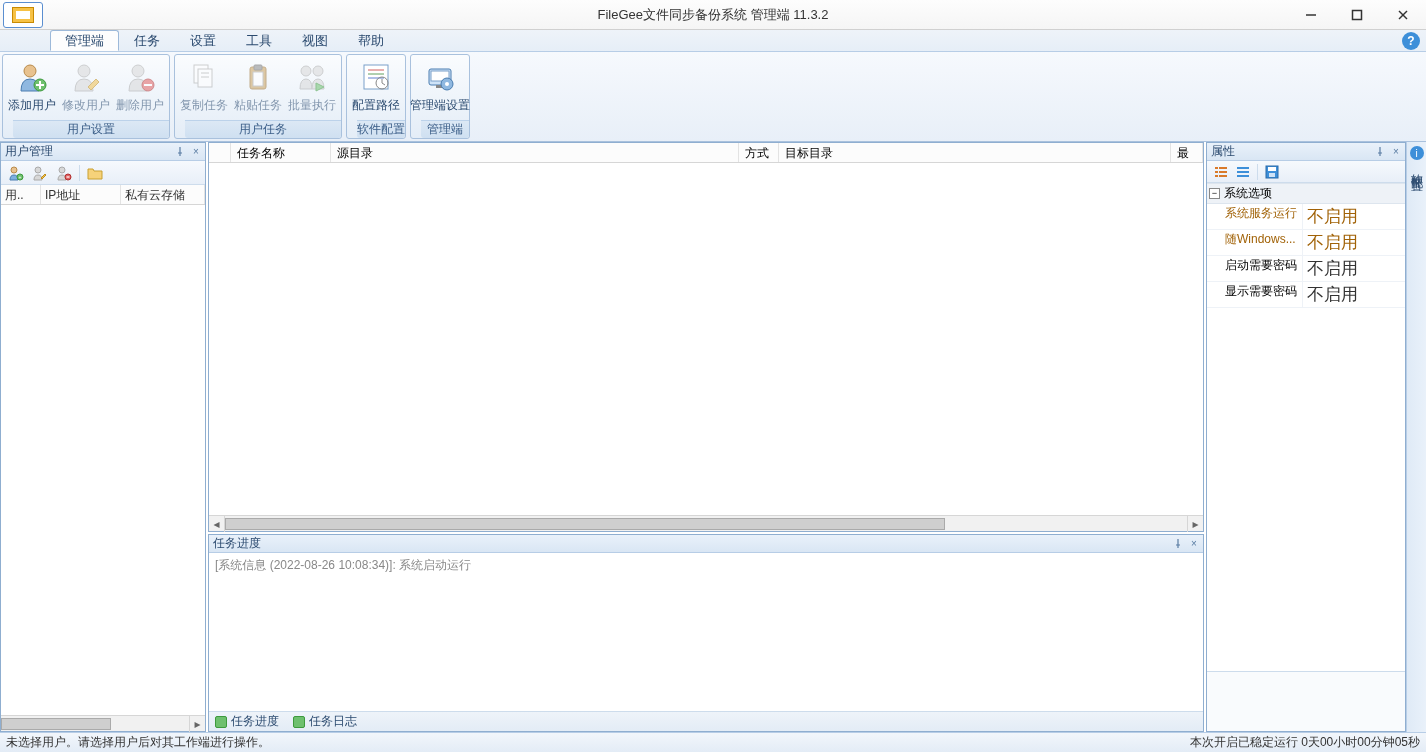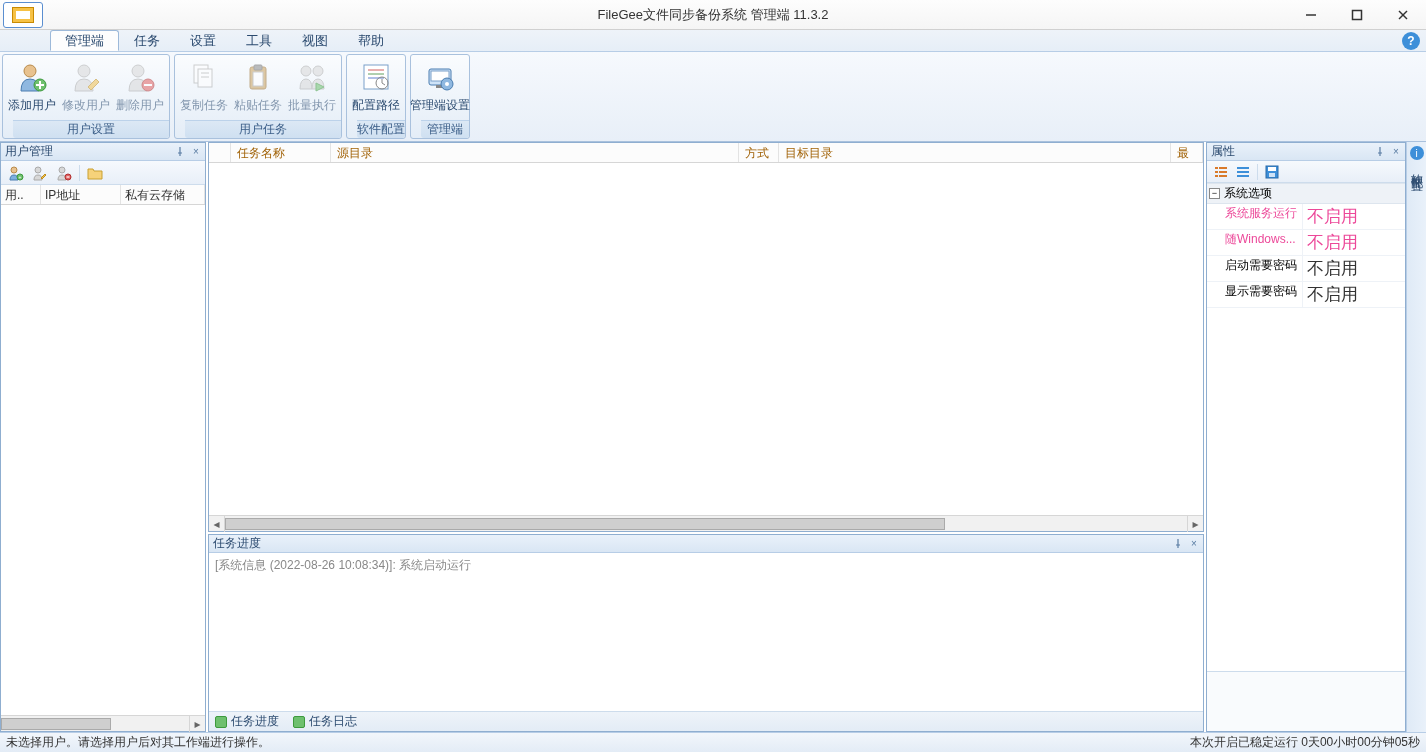--- a/index.html
+++ b/index.html
@@ -48,21 +48,21 @@
 .left-list-header .lh{ border-right:1px solid #e3e3e3; padding:2px 4px; font-size:12px; color:#333; white-space:nowrap; overflow:hidden;}
 .left-list-body{ flex:1; background:#fff;}
 .left-scroll{ height:16px; border-top:1px solid #d6d6d6; background:#f1f1f1; position:relative;}
 .left-scroll .thumb{position:absolute; left:0; top:2px; height:12px; width:110px; background:#cfcfcf; border:1px solid #aaa;}
 .left-scroll .arrow-r{position:absolute; right:0; top:0; width:16px; height:16px; display:flex;align-items:center;justify-content:center; color:#666; border-left:1px solid #d6d6d6;}
 
 
 .center-col { flex:1; display:flex; flex-direction:column; margin: 0 2px; }
 .task-panel { flex: 1; min-height: 0; }
 .task-header-row{ height:20px; display:flex; border-bottom:1px solid #d6d6d6; background:#fcfcfc;}
-.task-header-row .th{ border-right:1px solid #e3e3e3; padding:2px 6px; font-size:12px; color:#a16207; white-space:nowrap; overflow:hidden;}
+.task-header-row .th{ border-right:1px solid #e3e3e3; padding:2px 6px; font-size:12px; color:#000000; white-space:nowrap; overflow:hidden;}
 .task-body{ flex:1; background:#fff;}
 .task-hscroll{ height:16px; border-top:1px solid #d6d6d6; background:#f1f1f1; position:relative;}
 .task-hscroll .tarrow-l{position:absolute;left:0;top:0;width:16px;height:16px;display:flex;align-items:center;justify-content:center;color:#666;border-right:1px solid #d6d6d6;}
 .task-hscroll .tarrow-r{position:absolute;right:0;top:0;width:16px;height:16px;display:flex;align-items:center;justify-content:center;color:#666;border-left:1px solid #d6d6d6;}
 .task-hscroll .tthumb{position:absolute;left:16px;top:2px;height:12px;width:720px;background:#cfcfcf;border:1px solid #aaa;}
 
 .progress-panel{ height: 198px; margin-top:2px;}
 .progress-body{ flex:1; background:#fff; padding:4px 6px; font-family: "NSimSun","SimSun",monospace; font-size:12px; color:#888; overflow:hidden;}
 .progress-tabs{ height:20px; background: linear-gradient(#eef3f9,#e3ecf6); border-top:1px solid #cddcec; display:flex; align-items:center; gap:14px; padding: 0 6px;}
 .ptab{ display:flex; align-items:center; gap:4px; font-size:12px; color:#2b4a6f;}
@@ -71,21 +71,21 @@
 
 .right-panel{ width:200px;}
 .right-toolbar{ height:22px; background: linear-gradient(#f6f9fd,#e8eff8); border-bottom:1px solid #cddcec; display:flex; align-items:center; gap:6px; padding:0 6px;}
 .rt-icon{ width:16px; height:16px; display:flex; align-items:center; justify-content:center;}
 .prop-grid{ flex:1; background:#fff; overflow:hidden;}
 .prop-cat{ background:#eef2f7; border-top:1px solid #dde5ee; border-bottom:1px solid #dde5ee; padding:1px 2px; display:flex; align-items:center; gap:4px; font-size:12px;}
 .prop-cat .toggle{ width:11px; height:11px; border:1px solid #888; background:#fff; display:flex; align-items:center; justify-content:center; font-size:9px; line-height:9px;}
 .prop-row{ display:flex; border-bottom:1px solid #eef2f7;}
 .prop-row .pk{ width: 96px; padding:1px 2px 1px 18px; font-size:12px; white-space:nowrap; overflow:hidden; border-right:1px solid #eef2f7;}
 .prop-row .pv{ flex:1; padding:1px 4px; font-size:17px; color:#333;}
-.prop-row.dis .pk, .prop-row.dis .pv{ color:#ec4899;}
+.prop-row.dis .pk, .prop-row.dis .pv{ color:#a16207;}
 .prop-desc{ height:60px; border-top:1px solid #cddcec; background:#f9fbfd;}
 
 
 .side-tab{ width:20px; background: linear-gradient(to left,#e9f1fa,#dfeaf6); border-left:1px solid #b7cde6; display:flex; flex-direction:column; align-items:center; padding-top:4px;}
 .side-tab .info-icon{ width:14px; height:14px; border-radius:50%; background:#3d8fd9; color:#fff; font-size:10px; display:flex; align-items:center; justify-content:center; margin-bottom:4px;}
 .side-tab .vtext{ writing-mode: vertical-rl; font-size:12px; color:#2b4a6f; letter-spacing:2px;}
 
 svg{display:block;}
 </style>
 </head>

